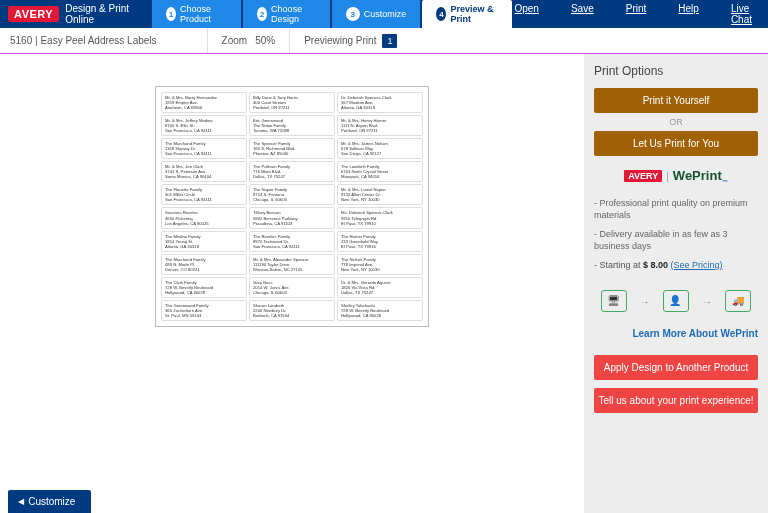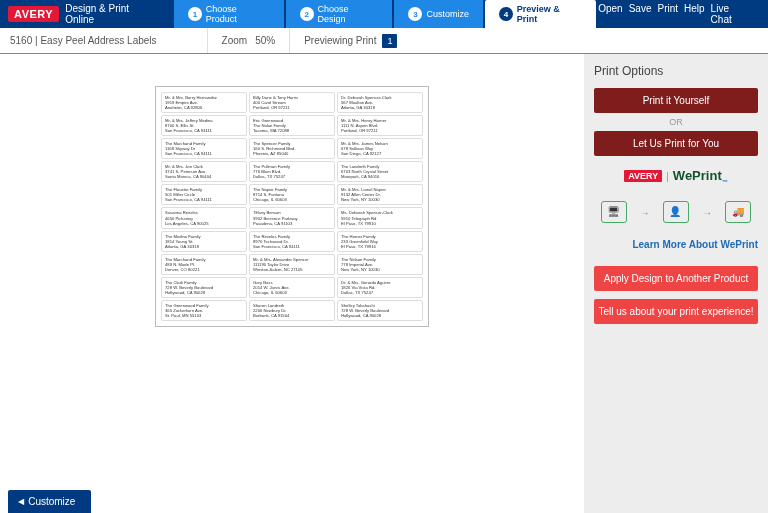--- a/index.html
+++ b/index.html
@@ -7,39 +7,39 @@
 
 .topbar { background: #003a81; height: 28px; display: flex; align-items: center; color: #fff; font-size: 10px; }
 .logo { display: flex; align-items: center; padding: 0 8px; }
 .logo-box { background: #e31837; color: #fff; font-weight: bold; padding: 2px 6px; font-size: 11px; border-radius: 2px; margin-right: 6px; letter-spacing: 0.5px; }
 .logo-sub { font-weight: 300; font-size: 10px; }
 .steps { display: flex; height: 100%; margin-left: 6px; }
 .step { display: flex; align-items: center; padding: 0 14px; position: relative; background: #1f87e5; margin-right: 2px; font-size: 9px; cursor: pointer; }
 .step.active { background: #fff; color: #003a81; font-weight: bold; border-radius: 2px 2px 0 0; }
 .step .num { background: #fff; color: #1f87e5; border-radius: 50%; width: 14px; height: 14px; display: inline-flex; align-items: center; justify-content: center; font-size: 8px; font-weight: bold; margin-right: 4px; }
 .step.active .num { background: #003a81; color: #fff; }
-.toplinks { margin-left: auto; display: flex; gap: 6px; padding-right: 16px; }
+.toplinks { margin-left: auto; display: flex; gap: 32px; padding-right: 16px; text-decoration: underline; }
 .toplinks span { cursor: pointer; }
 
 .subbar { height: 26px; border-bottom: 1px solid #d946ef; display: flex; align-items: center; font-size: 10px; color: #555; }
 .product-label { padding: 0 10px; }
 .zoom-box { padding: 12px 14px; border-left: 1px solid #e0e0e0; border-right: 1px solid #e0e0e0; height: 100%; display: flex; align-items: center; gap: 8px; margin-left: 40px; }
 .preview-sheet { padding: 0 14px; display: flex; align-items: center; gap: 6px; }
 .sheet-num { background: #003a81; color: #fff; padding: 2px 5px; font-size: 9px; border-radius: 1px; }
 
 .main { display: flex; height: calc(513px - 28px - 26px); }
 .preview-area { flex: 1; display: flex; justify-content: center; align-items: flex-start; padding: 32px 0; position: relative; overflow: hidden; }
 .sheet { width: 274px; border: 1px solid #bbb; background: #fff; display: grid; grid-template-columns: repeat(3, 1fr); grid-template-rows: repeat(10, 1fr); padding: 4px; gap: 0; }
 .label { border: 1px solid #ddd; padding: 2px 3px; font-size: 4.2px; line-height: 1.2; color: #333; display: flex; flex-direction: column; justify-content: center; margin: 1px; border-radius: 2px; }
 .label div:first-child { font-weight: 500; }
 
 .sidebar { width: 184px; background: #ededed; padding: 10px; font-size: 10px; color: #333; display: flex; flex-direction: column; gap: 8px; }
 .sidebar h3 { font-size: 12px; color: #444; font-weight: normal; margin-bottom: 2px; }
 .btn { display: block; width: 100%; padding: 7px 4px; border: none; border-radius: 2px; color: #fff; font-size: 10px; cursor: pointer; text-align: center; }
-.btn-green { background: #7f1d1d; }
+.btn-green { background: #a16207; }
 .btn-blue { background: #ef4444; }
 .or { text-align: center; color: #999; font-size: 9px; margin: -4px 0; }
 .weprint-logo { display: flex; align-items: center; justify-content: center; gap: 4px; margin: 4px 0; }
 .weprint-logo .av { background: #e31837; color: #fff; font-weight: bold; padding: 1px 4px; font-size: 9px; border-radius: 1px; }
 .weprint-logo .wp { color: #1f6bb5; font-size: 13px; font-weight: bold; }
 .weprint-logo .wp .we { color: #14532d; }
 .weprint-logo .sep { color: #999; }
 .info-list { font-size: 9px; color: #666; line-height: 1.4; }
 .info-list div { margin-bottom: 6px; }
 .pricing { color: #555; }
@@ -264,20 +264,29 @@
     <button class="btn btn-green">Print it Yourself</button>
     <div class="or">OR</div>
     <button class="btn btn-green">Let Us Print for You</button>
 
     <div class="weprint-logo">
       <span class="av">AVERY</span>
       <span class="sep">|</span>
       <span class="wp"><span class="we">WePrint</span><sub style="font-size:6px">™</sub></span>
     </div>
 
+    <div class="info-list">
+      <div>- Professional print quality on premium materials</div>
+      <div>- Delivery available in as few as 3 business days</div>
+      <div class="pricing">
+        <span>- Starting at</span>
+        <b>$ 8.00</b>
+        <a>(See Pricing)</a>
+      </div>
+    </div>
 
     <div class="icons-row">
       <div class="ic">🖥</div>
       <div class="arr">→</div>
       <div class="ic">👤</div>
       <div class="arr">→</div>
       <div class="ic">🚚</div>
     </div>
 
     <div class="learn-more">Learn More About WePrint</div>

